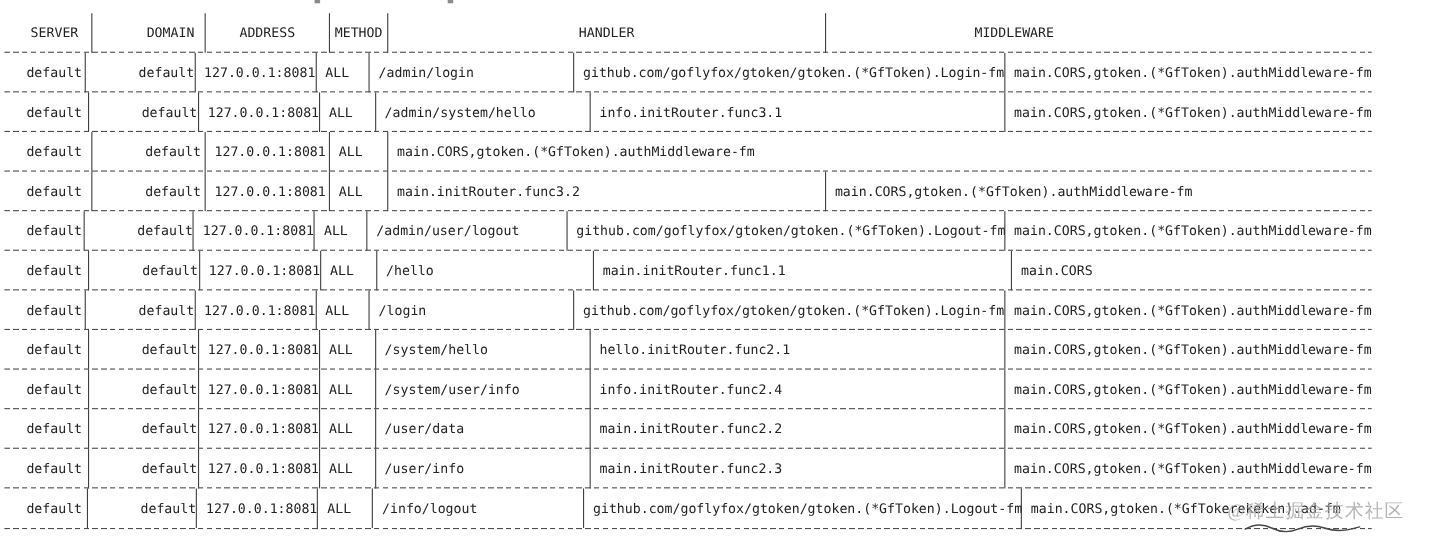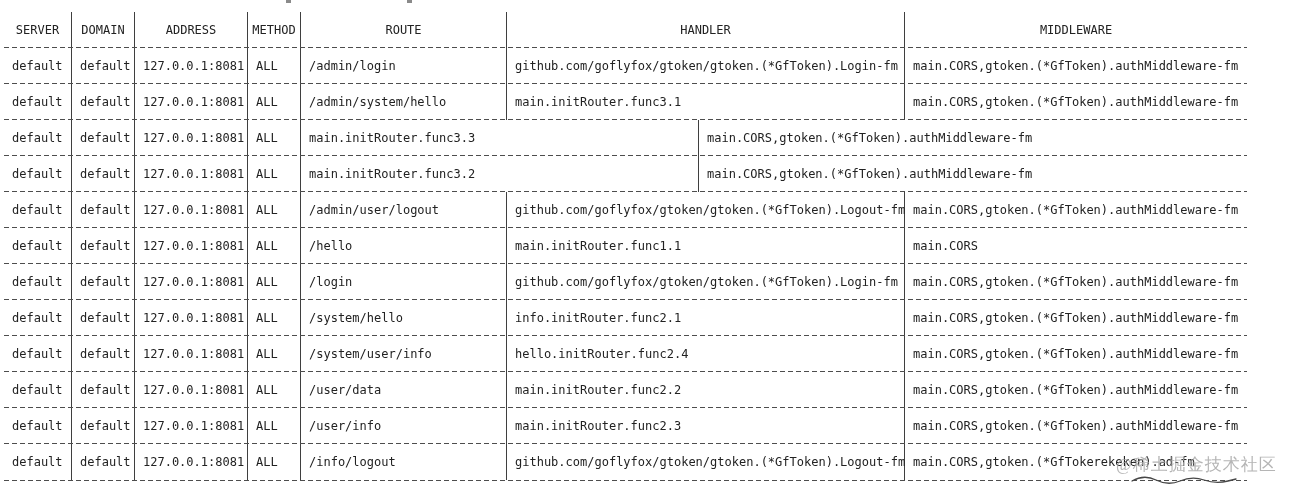--- a/index.html
+++ b/index.html
@@ -61,22 +61,22 @@
     border-right: 1px solid #3f3f3f;
     padding-left: 8px;
     white-space: nowrap;
     overflow: visible;
   }
   .t-cell.last { border-right: none; }
   .t-row.header .t-cell {
     justify-content: center;
     padding-left: 0;
   }
-  .c0 { width: 68px; }
-  .c1 { width: 63px; }
+  .c0 { width: 68px; margin-left: 12px; }
+  .c1 { width: 63px; margin-left: 40px; }
   .c2 { width: 113px; text-align: right; }
   .c3 { width: 53px; }
   .c4 { width: 206px; }
   .c5 { width: 398px; }
   .c6 { width: 342px; }
 
   .watermark {
     position: absolute;
     left: 1116px;
     top: 453px;
@@ -101,48 +101,46 @@
 
   <div class="frag f1"></div>
   <div class="frag f2"></div>
 
   <div class="route-table" id="route-table">
       <div class="t-row header">
         <div class="t-cell c0">SERVER</div>
         <div class="t-cell c1">DOMAIN</div>
         <div class="t-cell c2">ADDRESS</div>
         <div class="t-cell c3">METHOD</div>
-        <div class="t-cell c4">ROUTE</div>
         <div class="t-cell c5">HANDLER</div>
         <div class="t-cell c6 last">MIDDLEWARE</div>
       </div>
       <div class="t-row data">
         <div class="t-cell c0">default</div>
         <div class="t-cell c1">default</div>
         <div class="t-cell c2">127.0.0.1:8081</div>
         <div class="t-cell c3">ALL</div>
         <div class="t-cell c4">/admin/login</div>
         <div class="t-cell c5">github.com/goflyfox/gtoken/gtoken.(*GfToken).Login-fm</div>
         <div class="t-cell c6 last">main.CORS,gtoken.(*GfToken).authMiddleware-fm</div>
       </div>
       <div class="t-row data">
         <div class="t-cell c0">default</div>
         <div class="t-cell c1">default</div>
         <div class="t-cell c2">127.0.0.1:8081</div>
         <div class="t-cell c3">ALL</div>
         <div class="t-cell c4">/admin/system/hello</div>
-        <div class="t-cell c5">main.initRouter.func3.1</div>
-        <div class="t-cell c6 last">main.CORS,gtoken.(*GfToken).authMiddleware-fm</div>
-      </div>
-      <div class="t-row data">
-        <div class="t-cell c0">default</div>
-        <div class="t-cell c1">default</div>
-        <div class="t-cell c2">127.0.0.1:8081</div>
-        <div class="t-cell c3">ALL</div>
-        <div class="t-cell c5">main.initRouter.func3.3</div>
+        <div class="t-cell c5">info.initRouter.func3.1</div>
+        <div class="t-cell c6 last">main.CORS,gtoken.(*GfToken).authMiddleware-fm</div>
+      </div>
+      <div class="t-row data">
+        <div class="t-cell c0">default</div>
+        <div class="t-cell c1">default</div>
+        <div class="t-cell c2">127.0.0.1:8081</div>
+        <div class="t-cell c3">ALL</div>
         <div class="t-cell c6 last">main.CORS,gtoken.(*GfToken).authMiddleware-fm</div>
       </div>
       <div class="t-row data">
         <div class="t-cell c0">default</div>
         <div class="t-cell c1">default</div>
         <div class="t-cell c2">127.0.0.1:8081</div>
         <div class="t-cell c3">ALL</div>
         <div class="t-cell c5">main.initRouter.func3.2</div>
         <div class="t-cell c6 last">main.CORS,gtoken.(*GfToken).authMiddleware-fm</div>
       </div>
@@ -172,30 +170,30 @@
         <div class="t-cell c4">/login</div>
         <div class="t-cell c5">github.com/goflyfox/gtoken/gtoken.(*GfToken).Login-fm</div>
         <div class="t-cell c6 last">main.CORS,gtoken.(*GfToken).authMiddleware-fm</div>
       </div>
       <div class="t-row data">
         <div class="t-cell c0">default</div>
         <div class="t-cell c1">default</div>
         <div class="t-cell c2">127.0.0.1:8081</div>
         <div class="t-cell c3">ALL</div>
         <div class="t-cell c4">/system/hello</div>
-        <div class="t-cell c5">info.initRouter.func2.1</div>
+        <div class="t-cell c5">hello.initRouter.func2.1</div>
         <div class="t-cell c6 last">main.CORS,gtoken.(*GfToken).authMiddleware-fm</div>
       </div>
       <div class="t-row data">
         <div class="t-cell c0">default</div>
         <div class="t-cell c1">default</div>
         <div class="t-cell c2">127.0.0.1:8081</div>
         <div class="t-cell c3">ALL</div>
         <div class="t-cell c4">/system/user/info</div>
-        <div class="t-cell c5">hello.initRouter.func2.4</div>
+        <div class="t-cell c5">info.initRouter.func2.4</div>
         <div class="t-cell c6 last">main.CORS,gtoken.(*GfToken).authMiddleware-fm</div>
       </div>
       <div class="t-row data">
         <div class="t-cell c0">default</div>
         <div class="t-cell c1">default</div>
         <div class="t-cell c2">127.0.0.1:8081</div>
         <div class="t-cell c3">ALL</div>
         <div class="t-cell c4">/user/data</div>
         <div class="t-cell c5">main.initRouter.func2.2</div>
         <div class="t-cell c6 last">main.CORS,gtoken.(*GfToken).authMiddleware-fm</div>

